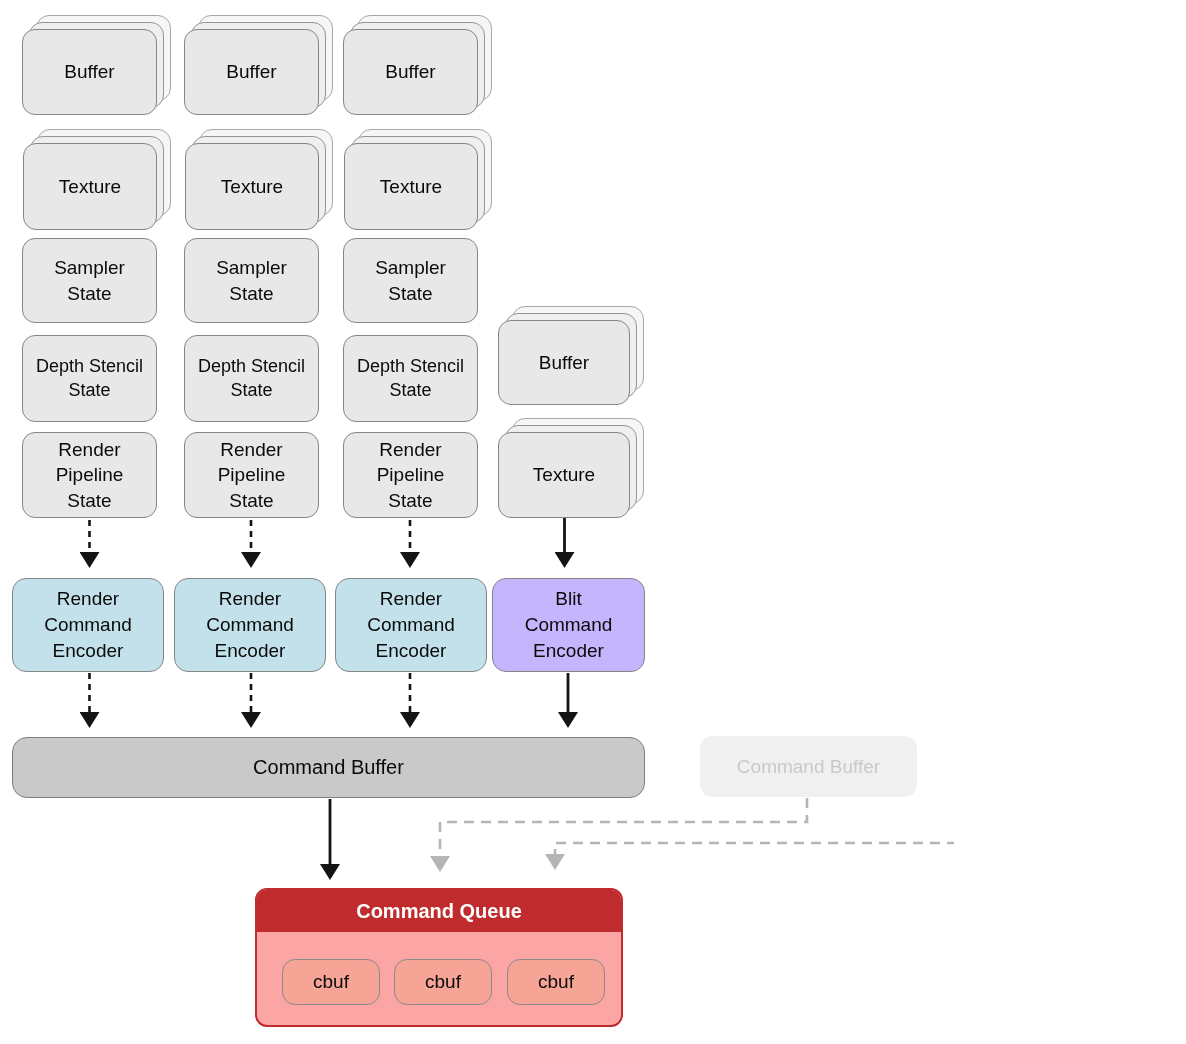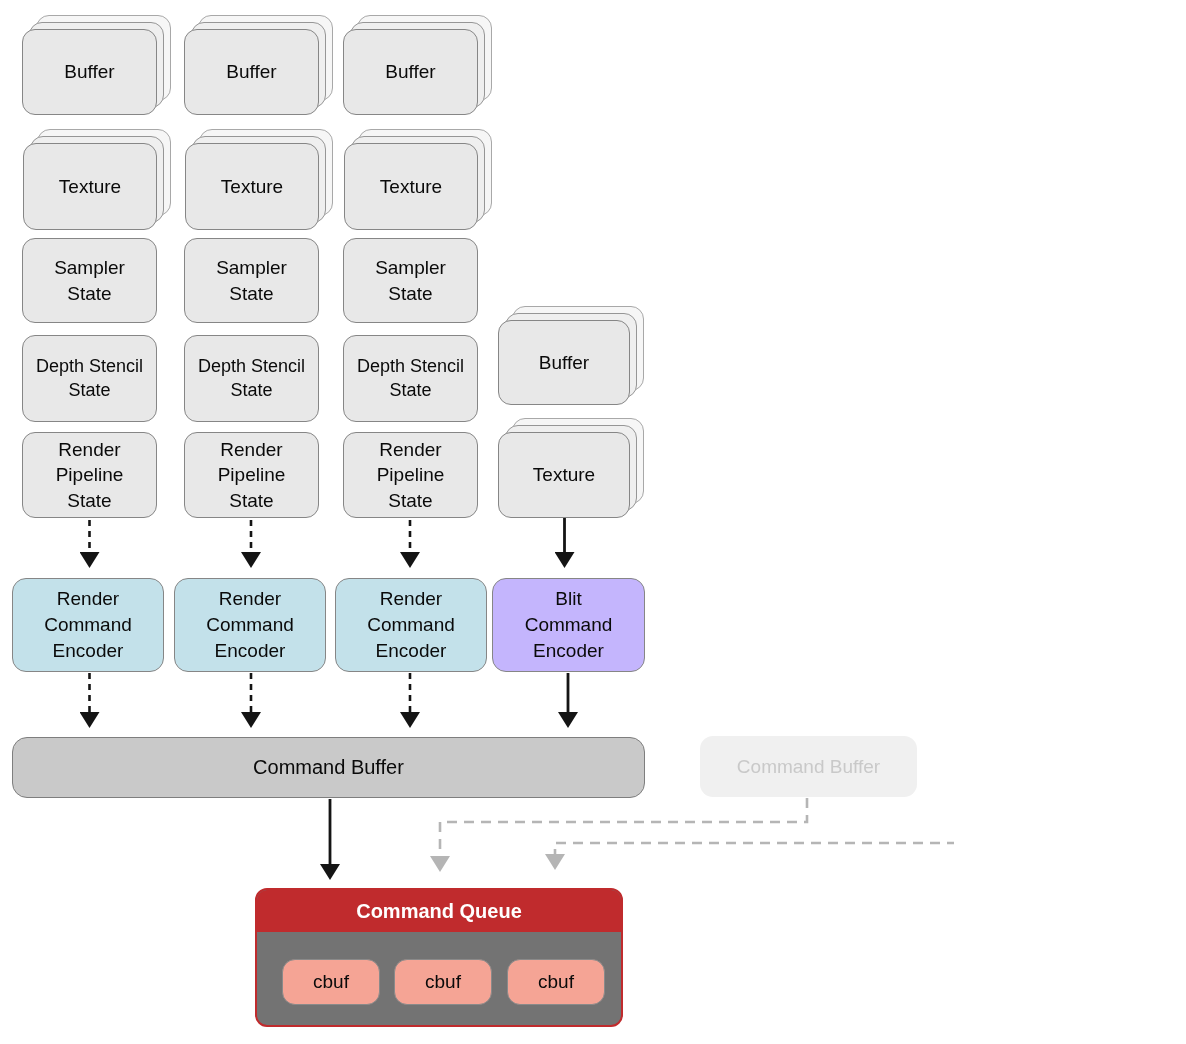--- a/index.html
+++ b/index.html
@@ -67,21 +67,21 @@
   .cmdbuf-faded {
     background: #f0f0f0;
     border: none;
     border-radius: 13px;
     color: #c9c9c9;
     font-size: 19px;
   }
   .queue {
     position: absolute;
     box-sizing: border-box;
-    background: #737373;
+    background: #fca5a5;
     border: 2px solid #c02b2d;
     border-radius: 12px;
     overflow: hidden;
   }
   .queue-header {
     box-sizing: border-box;
     height: 42px;
     background: #c02b2d;
     color: #ffffff;
     font-weight: bold;

